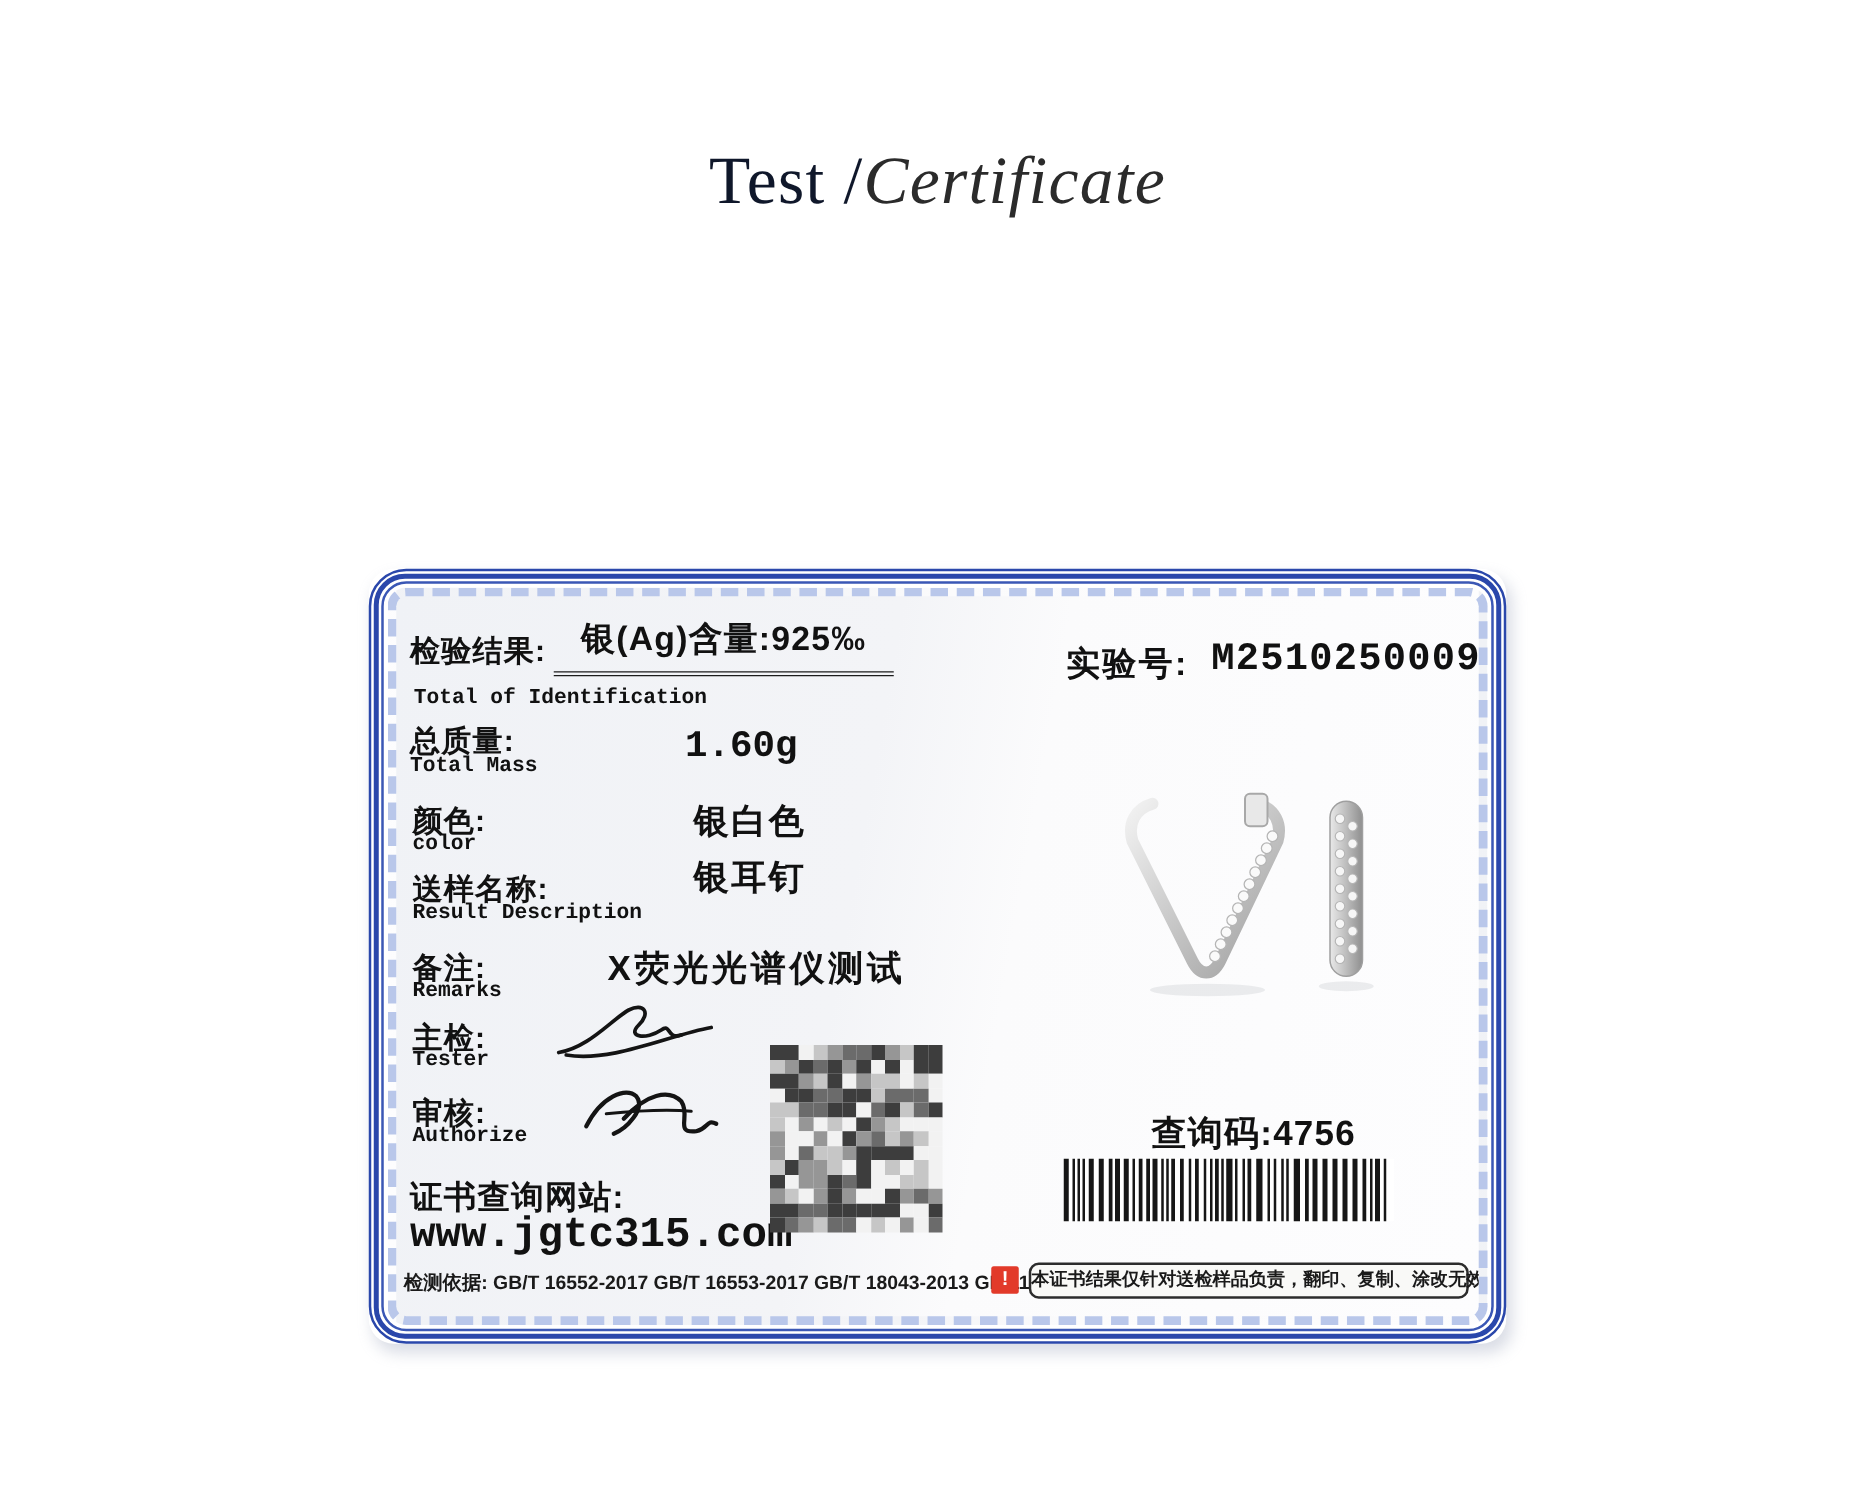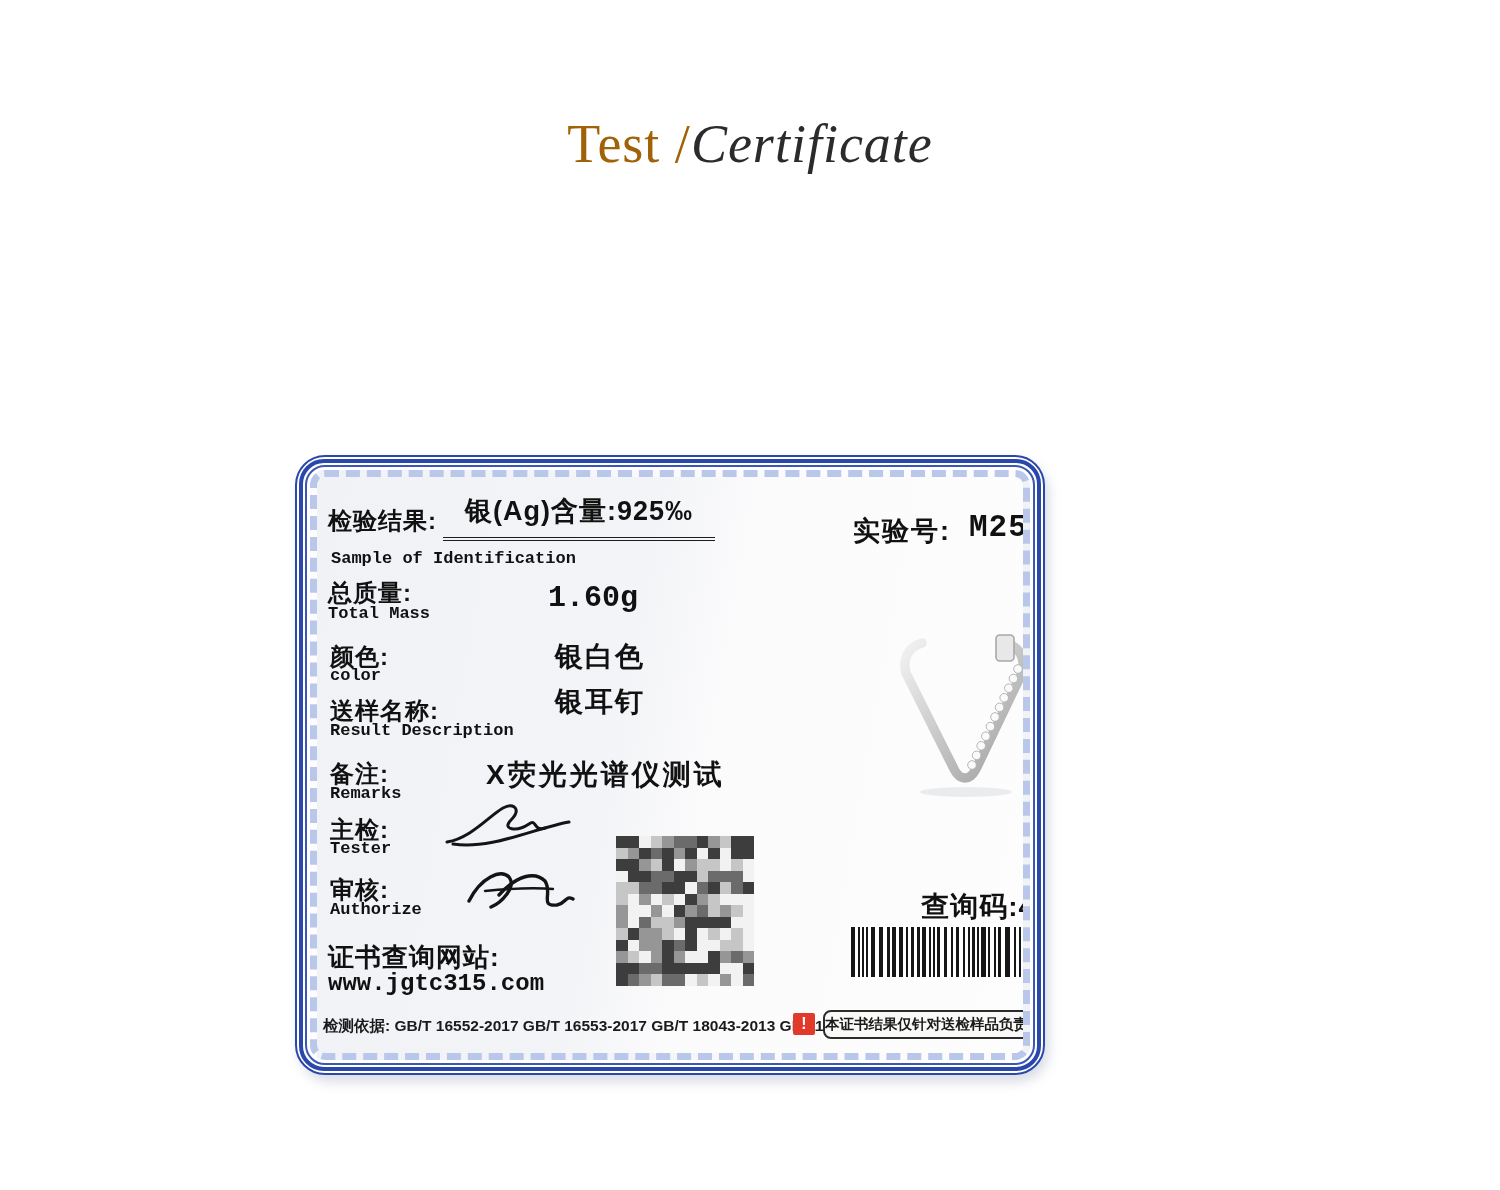--- a/index.html
+++ b/index.html
@@ -3,29 +3,29 @@
 <meta charset="utf-8">
 <style>
   html,body{margin:0;padding:0;background:#ffffff;}
   body{width:1500px;height:1190px;position:relative;overflow:hidden;
        font-family:"Liberation Sans",sans-serif;color:#111;}
   *{box-sizing:border-box;}
 
   
   .header-title{position:absolute;left:0;right:0;top:108px;text-align:center;
     font-family:"Liberation Serif",serif;font-size:54px;line-height:72px;letter-spacing:1px;}
-  .title-gray{color:#a16207;font-weight:400;text-align:center;}
+  .title-gray{color:#0f172a;font-weight:400;text-align:center;}
   .title-italic{color:#2b2b2b;font-style:italic;font-weight:500;}
   .header-sub{position:absolute;left:0;right:0;top:227px;text-align:center;
     font-family:"Liberation Serif",serif;font-size:31px;line-height:51px;
     color:#9a9a9a;letter-spacing:0.5px;}
 
   
-  .cert{position:absolute;left:295px;top:455px;width:750px;height:620px;
-        box-shadow:4px 7px 12px rgba(140,150,175,.33);border-radius:32px;background:#fff;}
+  .cert{position:absolute;left:295px;top:455px;width:910px;height:620px;
+        box-shadow:4px 7px 12px rgba(140,150,175,.33);border-radius:20px;background:#fff;}
   .b1{width:100%;height:100%;border:2px solid #2a47ab;border-radius:30px;padding:2px;}
   .b2{width:100%;height:100%;border:4px solid #2a47ab;border-radius:25px;padding:2px;}
   .b3{width:100%;height:100%;border:2px solid #3a57b5;border-radius:20px;padding:3px;}
   .b4{width:100%;height:100%;border:7px dashed #b9c7ea;border-radius:15px;
       background:linear-gradient(100deg,#f0f2f6 0%,#f3f4f7 42%,#fbfbfc 56%,#fdfdfe 100%);
       position:relative;overflow:hidden;}
   .content{position:absolute;left:-24px;top:-24px;width:910px;height:620px;}
 
   
   .cn-label{position:absolute;font-weight:700;font-size:24px;letter-spacing:1px;white-space:nowrap;}
@@ -78,21 +78,21 @@
 
 <div class="cert">
  <div class="b1">
   <div class="b2">
    <div class="b3">
     <div class="b4">
      <div class="content">
 
       <div class="cn-label" style="left:35px;top:52px">检验结果:</div>
       <div class="result-value">银(Ag)含量:925‰</div>
-      <div class="en-label" style="left:38px;top:96px">Sample of Identification</div>
+      <div class="en-label" style="left:38px;top:96px">Total of Identification</div>
 
       <div class="cn-label" style="left:35px;top:124px">总质量:</div>
       <div class="mono-value" style="left:255px;top:128px">1.60g</div>
       <div class="en-label" style="left:35px;top:151px">Total Mass</div>
 
       <div class="cn-label" style="left:37px;top:188px">颜色:</div>
       <div class="cn-value" style="left:262px;top:185px">银白色</div>
       <div class="en-label" style="left:37px;top:213px">color</div>
 
       <div class="cn-label" style="left:37px;top:242px">送样名称:</div>
@@ -112,21 +112,21 @@
 
       <div class="cn-label" style="left:37px;top:421px">审核:</div>
       <div class="en-label" style="left:37px;top:447px">Authorize</div>
       <svg class="sig" style="left:168px;top:408px" width="118" height="52" viewBox="0 0 118 52">
         <path d="M8,40 C20,16 40,8 48,16 C56,26 40,42 30,46" fill="none" stroke="#141414" stroke-width="3.4" stroke-linecap="round"></path>
         <path d="M38,34 C56,14 74,10 84,20 C92,32 78,46 96,44 C106,42 104,34 112,38" fill="none" stroke="#141414" stroke-width="3.4" stroke-linecap="round"></path>
         <path d="M24,30 C44,28 70,26 92,28" fill="none" stroke="#141414" stroke-width="2.4" stroke-linecap="round"></path>
       </svg>
 
       <div class="cn-label" style="left:35px;top:487px;font-size:26px">证书查询网站:</div>
-      <div class="mono-value" style="left:35px;top:517px;font-size:24px">www.jgtc315.com</div>
+      <div class="mono-value" style="left:35px;top:517px;font-size:34px">www.jgtc315.com</div>
 
       <div class="qr" id="qr">
                 <div style="background: rgb(61, 61, 61);"></div>
                 <div style="background: rgb(61, 61, 61);"></div>
                 <div style="background: rgb(242, 242, 242);"></div>
                 <div style="background: rgb(198, 198, 198);"></div>
                 <div style="background: rgb(150, 150, 150);"></div>
                 <div style="background: rgb(107, 107, 107);"></div>
                 <div style="background: rgb(107, 107, 107);"></div>
                 <div style="background: rgb(61, 61, 61);"></div>

